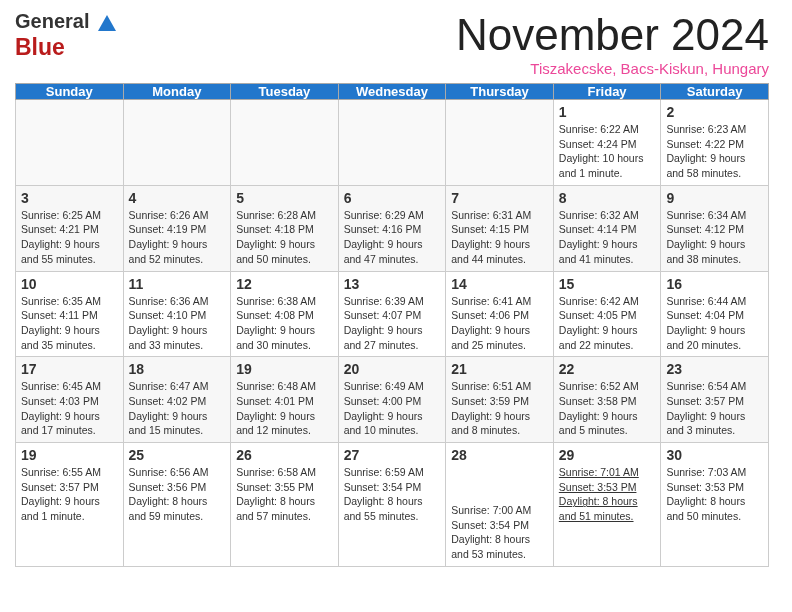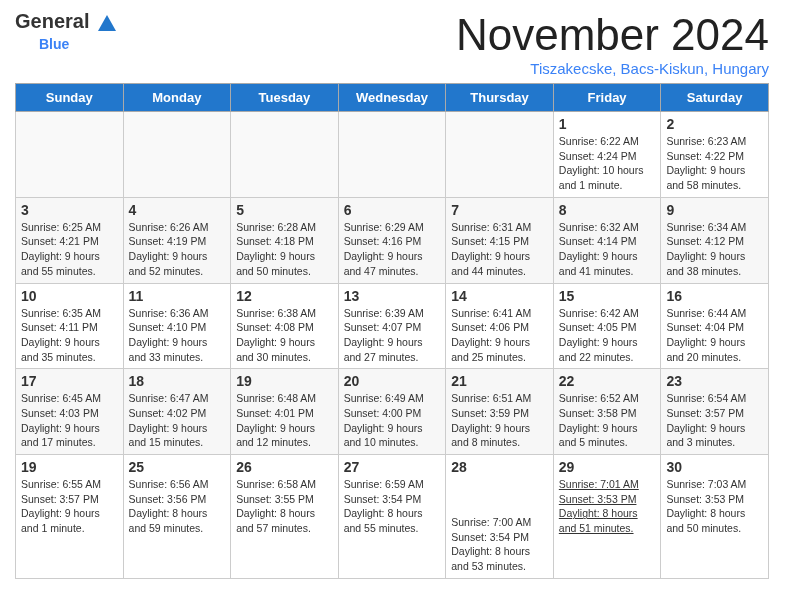--- a/index.html
+++ b/index.html
@@ -2,45 +2,45 @@
 <html><head>
   <meta charset="utf-8">
   <style>
     * { box-sizing: border-box; margin: 0; padding: 0; }
     body { font-family: Arial, sans-serif; background: #fff; width: 792px; min-height: 612px; }
     .container { width: 784px; padding: 10px 15px; }
     .header-top { display: flex; align-items: flex-start; justify-content: space-between; margin-bottom: 4px; }
     .logo { display: flex; align-items: center; }
     .title-block { text-align: right; }
     table { width: 100%; border-collapse: collapse; margin-top: 6px; }
-    th { background-color: #2277cc; color: #fff; text-align: center; padding: 6px 4px; font-size: 13px; font-weight: bold; border: 1px solid #aaa; }
+    th { background-color: #2277cc; color: #fff; text-align: center; padding: 0 4px; font-size: 13px; font-weight: bold; border: 1px solid #aaa; }
     td { border: 1px solid #ccc; vertical-align: top; padding: 4px 5px; width: 14.28%; min-height: 80px; background: #fff; font-size: 11px; color: #333; }
     td.empty { background: #f9f9f9; }
     .day-num { font-size: 14px; font-weight: bold; display: block; margin-bottom: 2px; }
     .day-info { font-size: 10.5px; line-height: 1.4; color: #333; }
     tr:nth-child(even) td:not(.empty) { background: #f7f7f7; }
   </style>
 </head>
 <body>
 
 <div class="container">
   <div class="header-top">
     <div class="logo">
       <div style="line-height:1.1;">
         <span style="font-size:20px;font-weight:bold;color:#333;">General</span>
         <svg width="22" height="22" viewBox="0 0 22 22" style="vertical-align:middle;margin:0 2px;">
           <polygon points="11,2 20,18 2,18" fill="#2277cc"></polygon>
         </svg>
         <br>
-        <span style="font-size:14px;font-weight:bold;color:#3b82f6;margin-left:24px;">Blue</span>
+        <span style="font-size:23px;font-weight:bold;color:#b91c1c;">Blue</span>
       </div>
     </div>
     <div class="title-block">
       <div style="font-size:44px;color:#222;font-weight:normal;">November 2024</div>
-      <div style="font-size:15px;color:#3b82f6;">Tiszakecske, Bacs-Kiskun, Hungary</div>
+      <div style="font-size:15px;color:#ec4899;">Tiszakecske, Bacs-Kiskun, Hungary</div>
     </div>
   </div>
 
   <table>
     <thead>
       <tr>
         <th>Sunday</th>
         <th>Monday</th>
         <th>Tuesday</th>
         <th>Wednesday</th>

